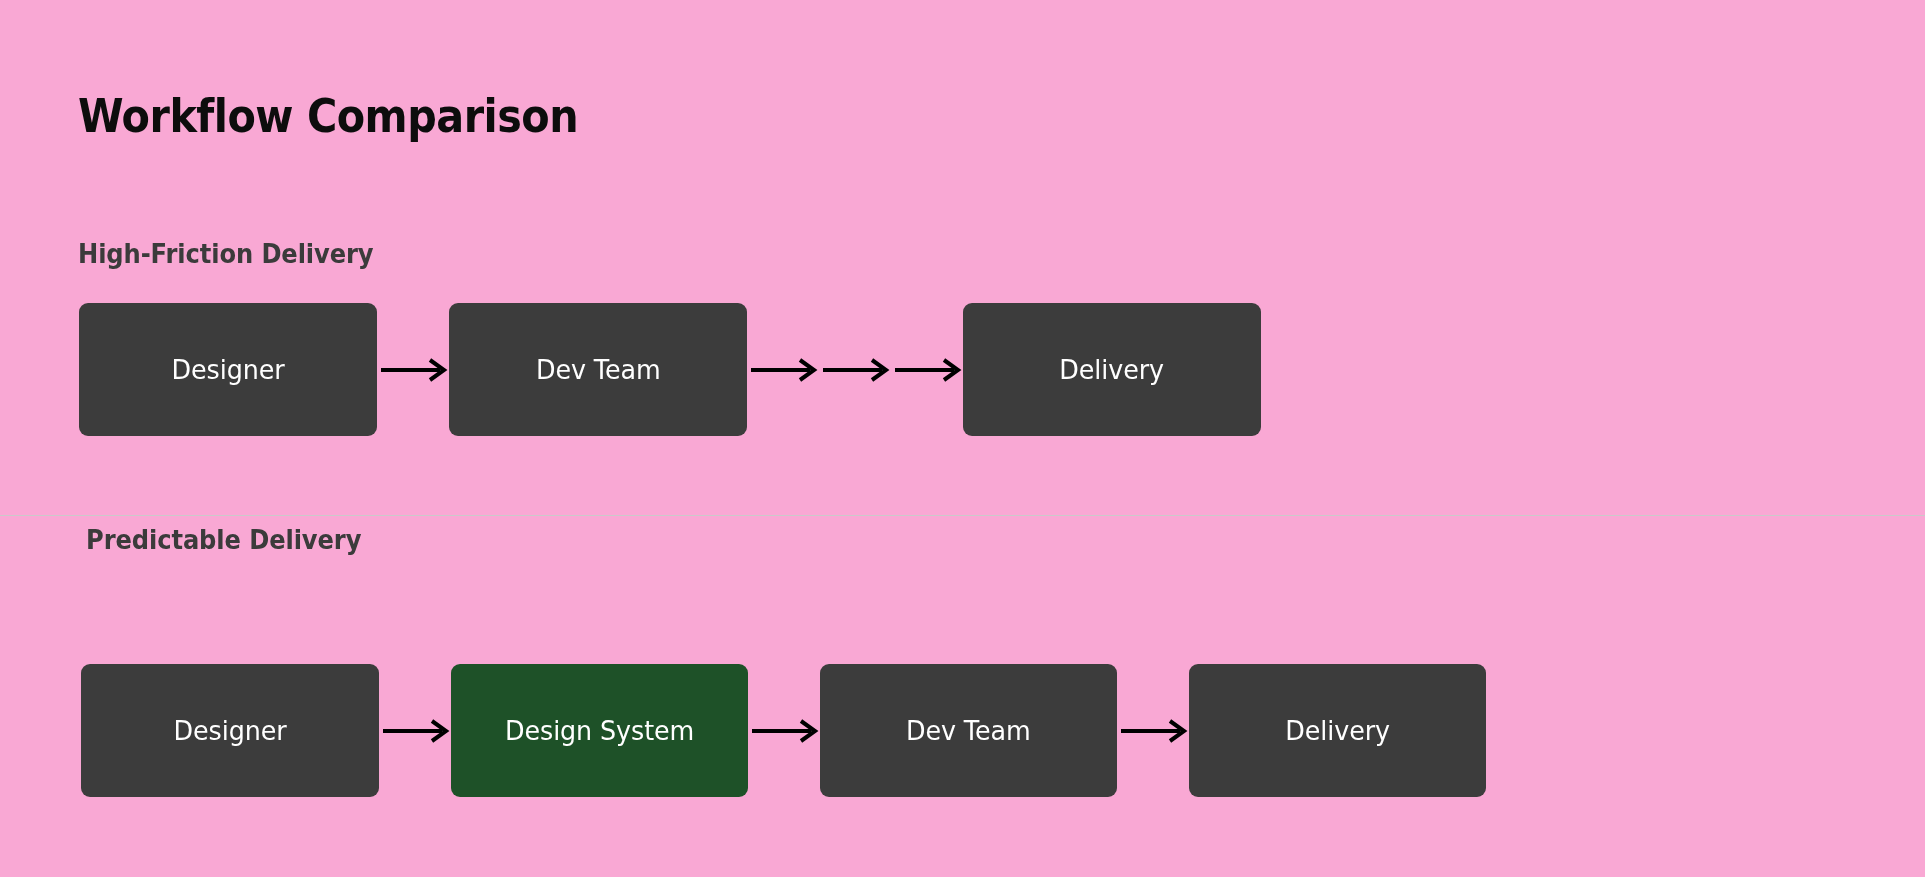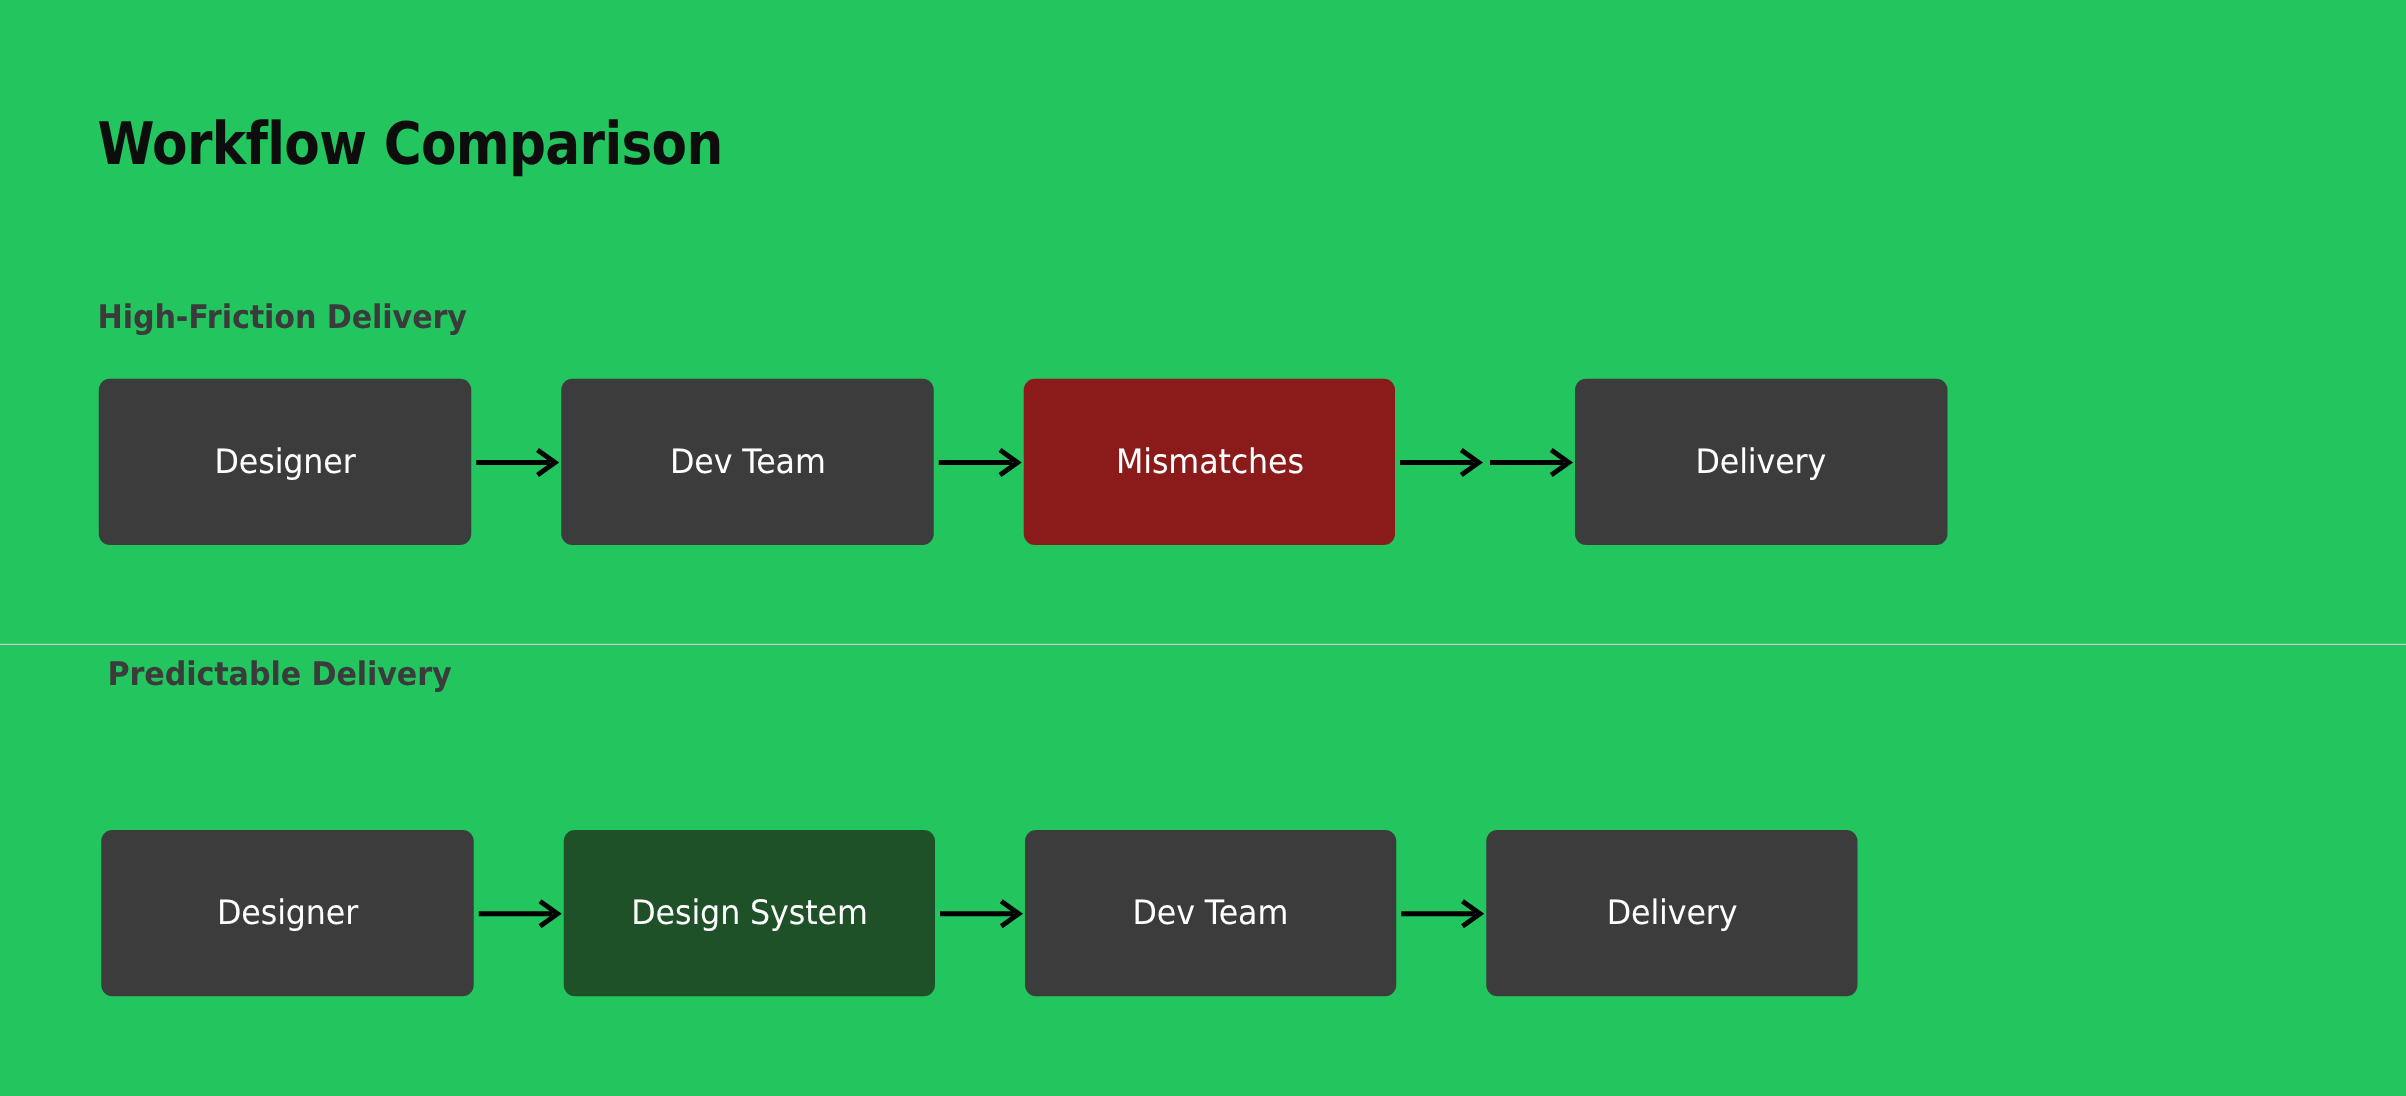--- a/index.html
+++ b/index.html
@@ -13,21 +13,21 @@
     height: 877px;
     font-family: "Liberation Sans", "DejaVu Sans", sans-serif;
     overflow: hidden;
     position: relative;
   }
 
   .page {
     position: relative;
     width: 1925px;
     height: 877px;
-    background: #22c55e;
+    background: #f9a8d4;
   }
 
   
   .page-title {
     position: absolute;
     left: 78px;
     top: 90px;
     font-family: "DejaVu Sans", sans-serif;
     font-size: 47px;
     font-weight: 700;
@@ -133,23 +133,20 @@
       </div>
       <div class="node dark" style="width: 298px;">
         <span class="node-label">Dev Team</span>
       </div>
       <div class="arrow">
         <svg width="72" height="26" viewBox="0 0 72 26">
           <line x1="4" y1="13" x2="63" y2="13" stroke="#000000" stroke-width="4"></line>
           <polyline points="53,3 67,13 53,23" fill="none" stroke="#000000" stroke-width="4" stroke-linecap="butt" stroke-linejoin="miter"></polyline>
         </svg>
       </div>
-      <div class="node red" style="width: 297px;">
-        <span class="node-label">Mismatches</span>
-      </div>
       <div class="arrow">
         <svg width="72" height="26" viewBox="0 0 72 26">
           <line x1="4" y1="13" x2="63" y2="13" stroke="#000000" stroke-width="4"></line>
           <polyline points="53,3 67,13 53,23" fill="none" stroke="#000000" stroke-width="4" stroke-linecap="butt" stroke-linejoin="miter"></polyline>
         </svg>
       </div>
       <div class="arrow">
         <svg width="72" height="26" viewBox="0 0 72 26">
           <line x1="4" y1="13" x2="63" y2="13" stroke="#000000" stroke-width="4"></line>
           <polyline points="53,3 67,13 53,23" fill="none" stroke="#000000" stroke-width="4" stroke-linecap="butt" stroke-linejoin="miter"></polyline>

